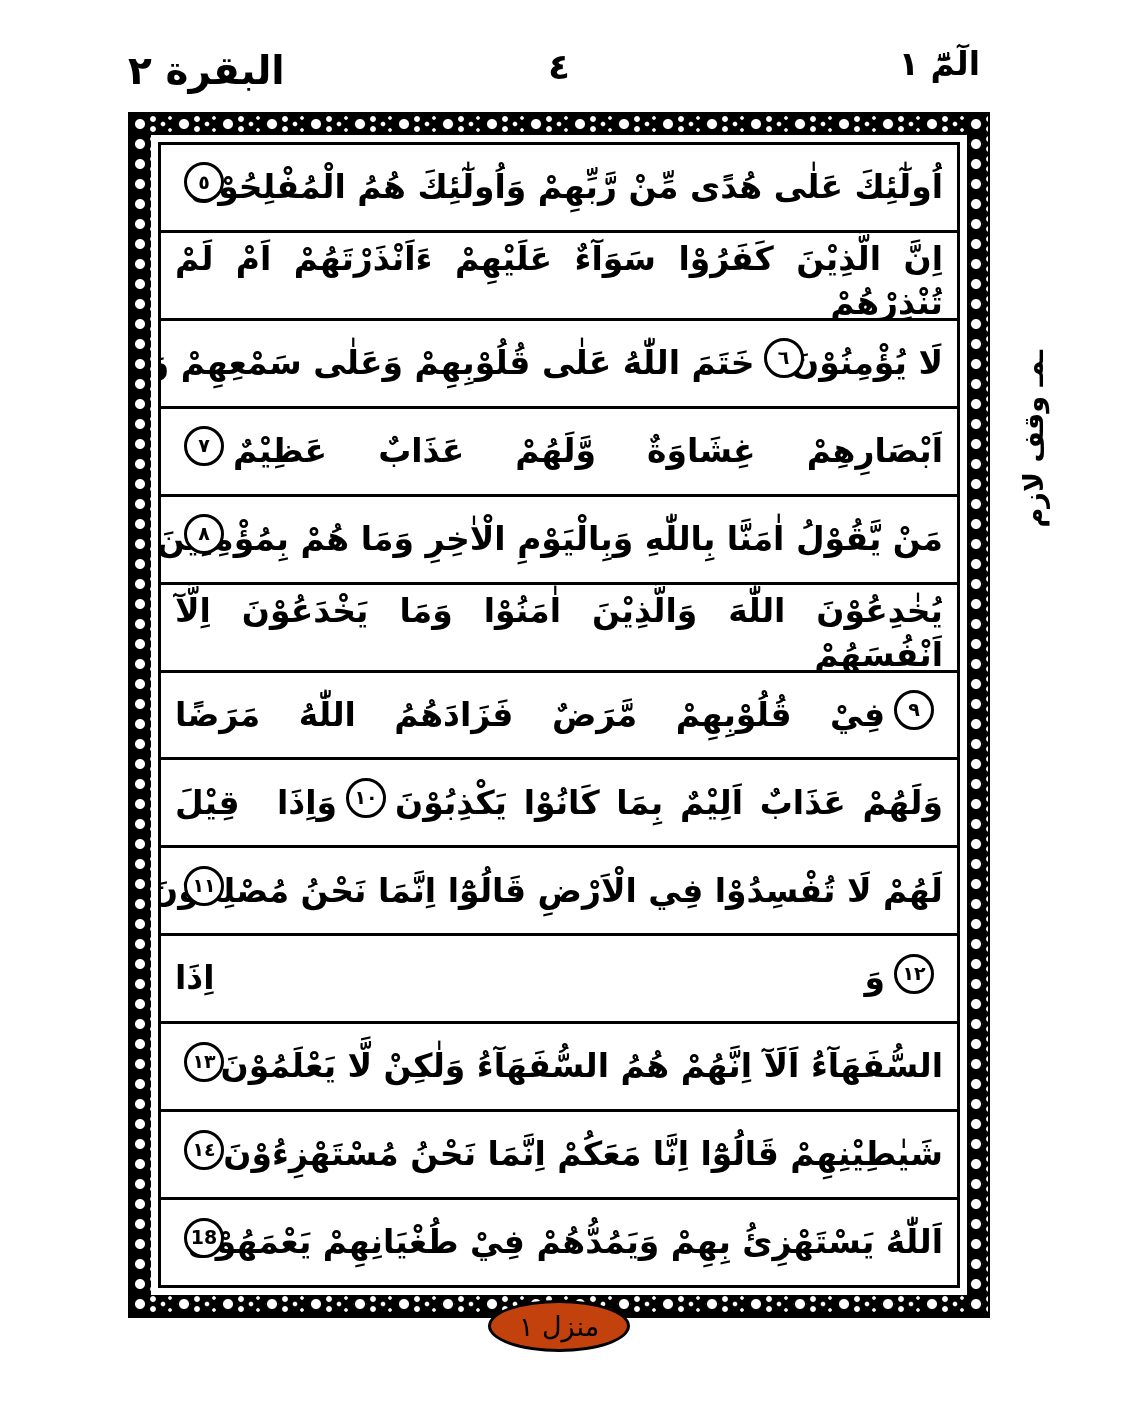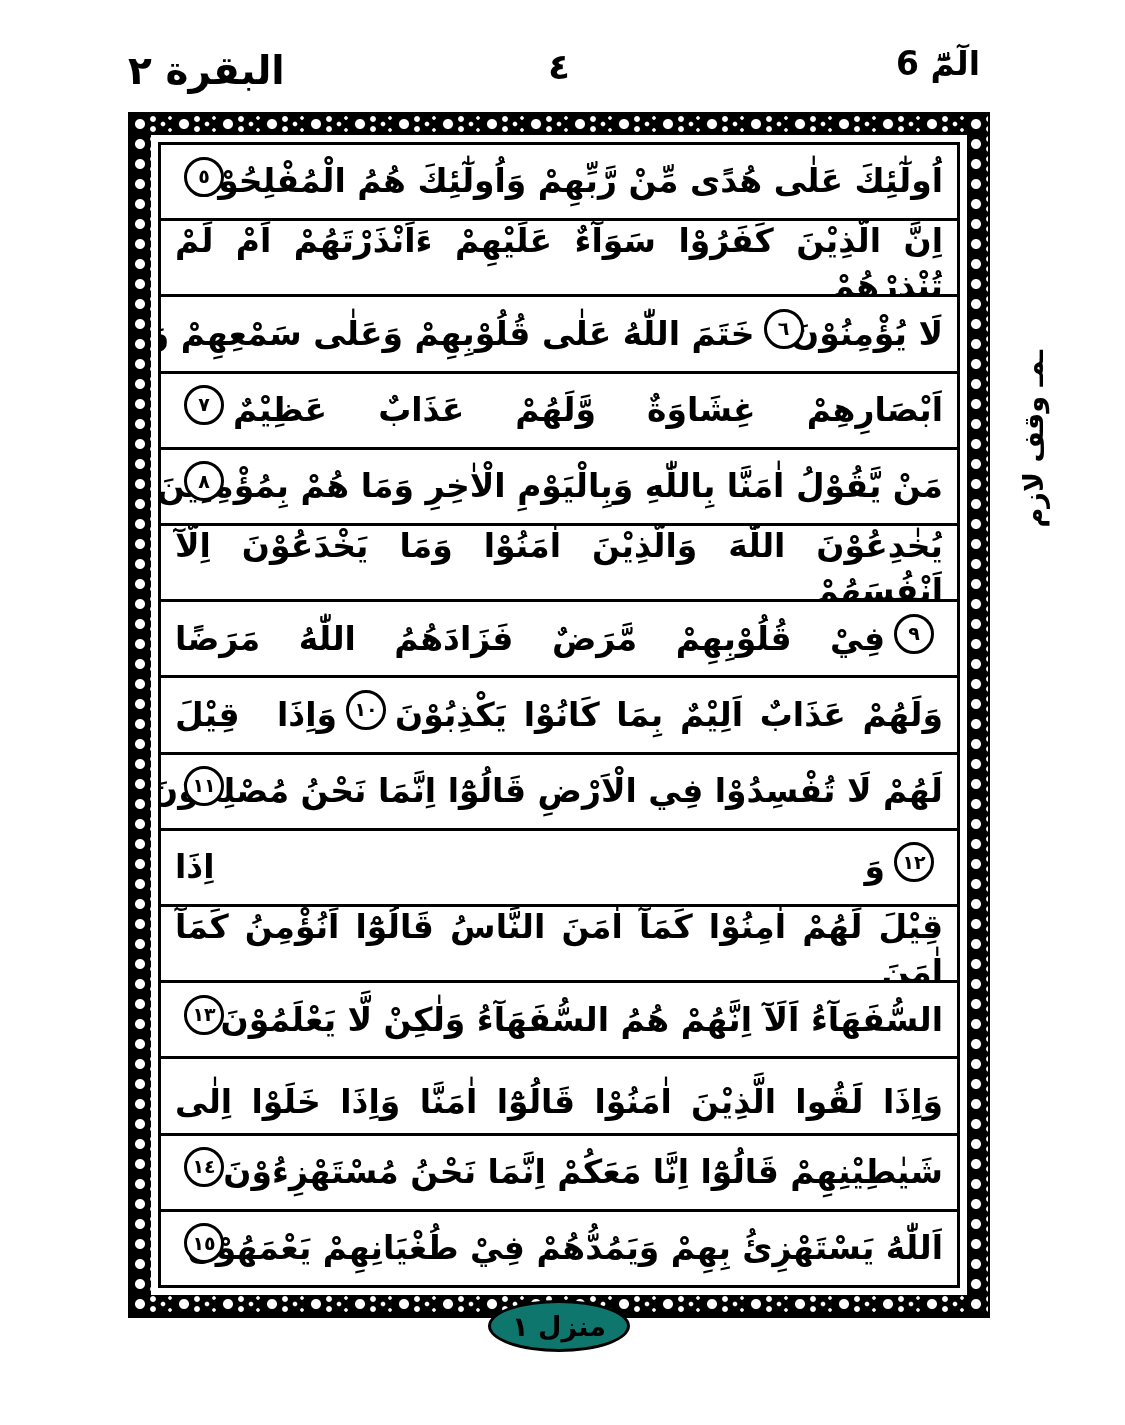--- a/index.html
+++ b/index.html
@@ -136,38 +136,38 @@
   }
 
   
   .manzil-badge {
     position: absolute;
     left: 488px;
     top: 1300px;
     width: 142px;
     height: 52px;
     box-sizing: border-box;
-    background: #0f766e;
+    background: #c2410c;
     border: 3px solid #000;
     border-radius: 50%;
     display: flex;
     align-items: center;
     justify-content: center;
     font-size: 27px;
-    font-weight: bold;
+    font-weight: normal;
     z-index: 5;
   }
 </style>
 </head>
 <body>
 
 <div class="running-head">
   <span class="surah-title">البقرة ٢</span>
   <span class="page-number">٤</span>
-  <span class="juz-title">الٓمّٓ 6</span>
+  <span class="juz-title">الٓمّٓ ١</span>
 </div>
 
 <div class="frame">
   <div class="frame-gap">
     <div class="text-grid">
         <div class="line">
           <span class="seg">اُولٰٓئِكَ عَلٰى هُدًى مِّنْ رَّبِّهِمْ وَاُولٰٓئِكَ هُمُ الْمُفْلِحُوْنَ</span>
           <span class="ayah">٥</span>
         </div>
         <div class="line">
@@ -200,36 +200,30 @@
         </div>
         <div class="line">
           <span class="seg">لَهُمْ لَا تُفْسِدُوْا فِي الْاَرْضِ قَالُوْٓا اِنَّمَا نَحْنُ مُصْلِحُوْنَ</span>
           <span class="ayah">١١</span>
         </div>
         <div class="line">
           <span class="ayah">١٢</span>
           <span class="seg">وَ اِذَا</span>
         </div>
         <div class="line">
-          <span class="seg single">قِيْلَ لَهُمْ اٰمِنُوْا كَمَآ اٰمَنَ النَّاسُ قَالُوْٓا اَنُؤْمِنُ كَمَآ اٰمَنَ</span>
-        </div>
-        <div class="line">
           <span class="seg">السُّفَهَآءُ اَلَآ اِنَّهُمْ هُمُ السُّفَهَآءُ وَلٰكِنْ لَّا يَعْلَمُوْنَ</span>
           <span class="ayah">١٣</span>
         </div>
         <div class="line">
-          <span class="seg single">وَاِذَا لَقُوا الَّذِيْنَ اٰمَنُوْا قَالُوْٓا اٰمَنَّا وَاِذَا خَلَوْا اِلٰى</span>
-        </div>
-        <div class="line">
           <span class="seg">شَيٰطِيْنِهِمْ قَالُوْٓا اِنَّا مَعَكُمْ اِنَّمَا نَحْنُ مُسْتَهْزِءُوْنَ</span>
           <span class="ayah">١٤</span>
         </div>
         <div class="line">
           <span class="seg">اَللّٰهُ يَسْتَهْزِئُ بِهِمْ وَيَمُدُّهُمْ فِيْ طُغْيَانِهِمْ يَعْمَهُوْنَ</span>
-          <span class="ayah">١٥</span>
+          <span class="ayah">18</span>
         </div>
       </div>
   </div>
 </div>
 
 <div class="margin-note">ـمـ وقف لازم</div>
 
 <div class="manzil-badge">منزل ١</div>
 
 </body></html>

